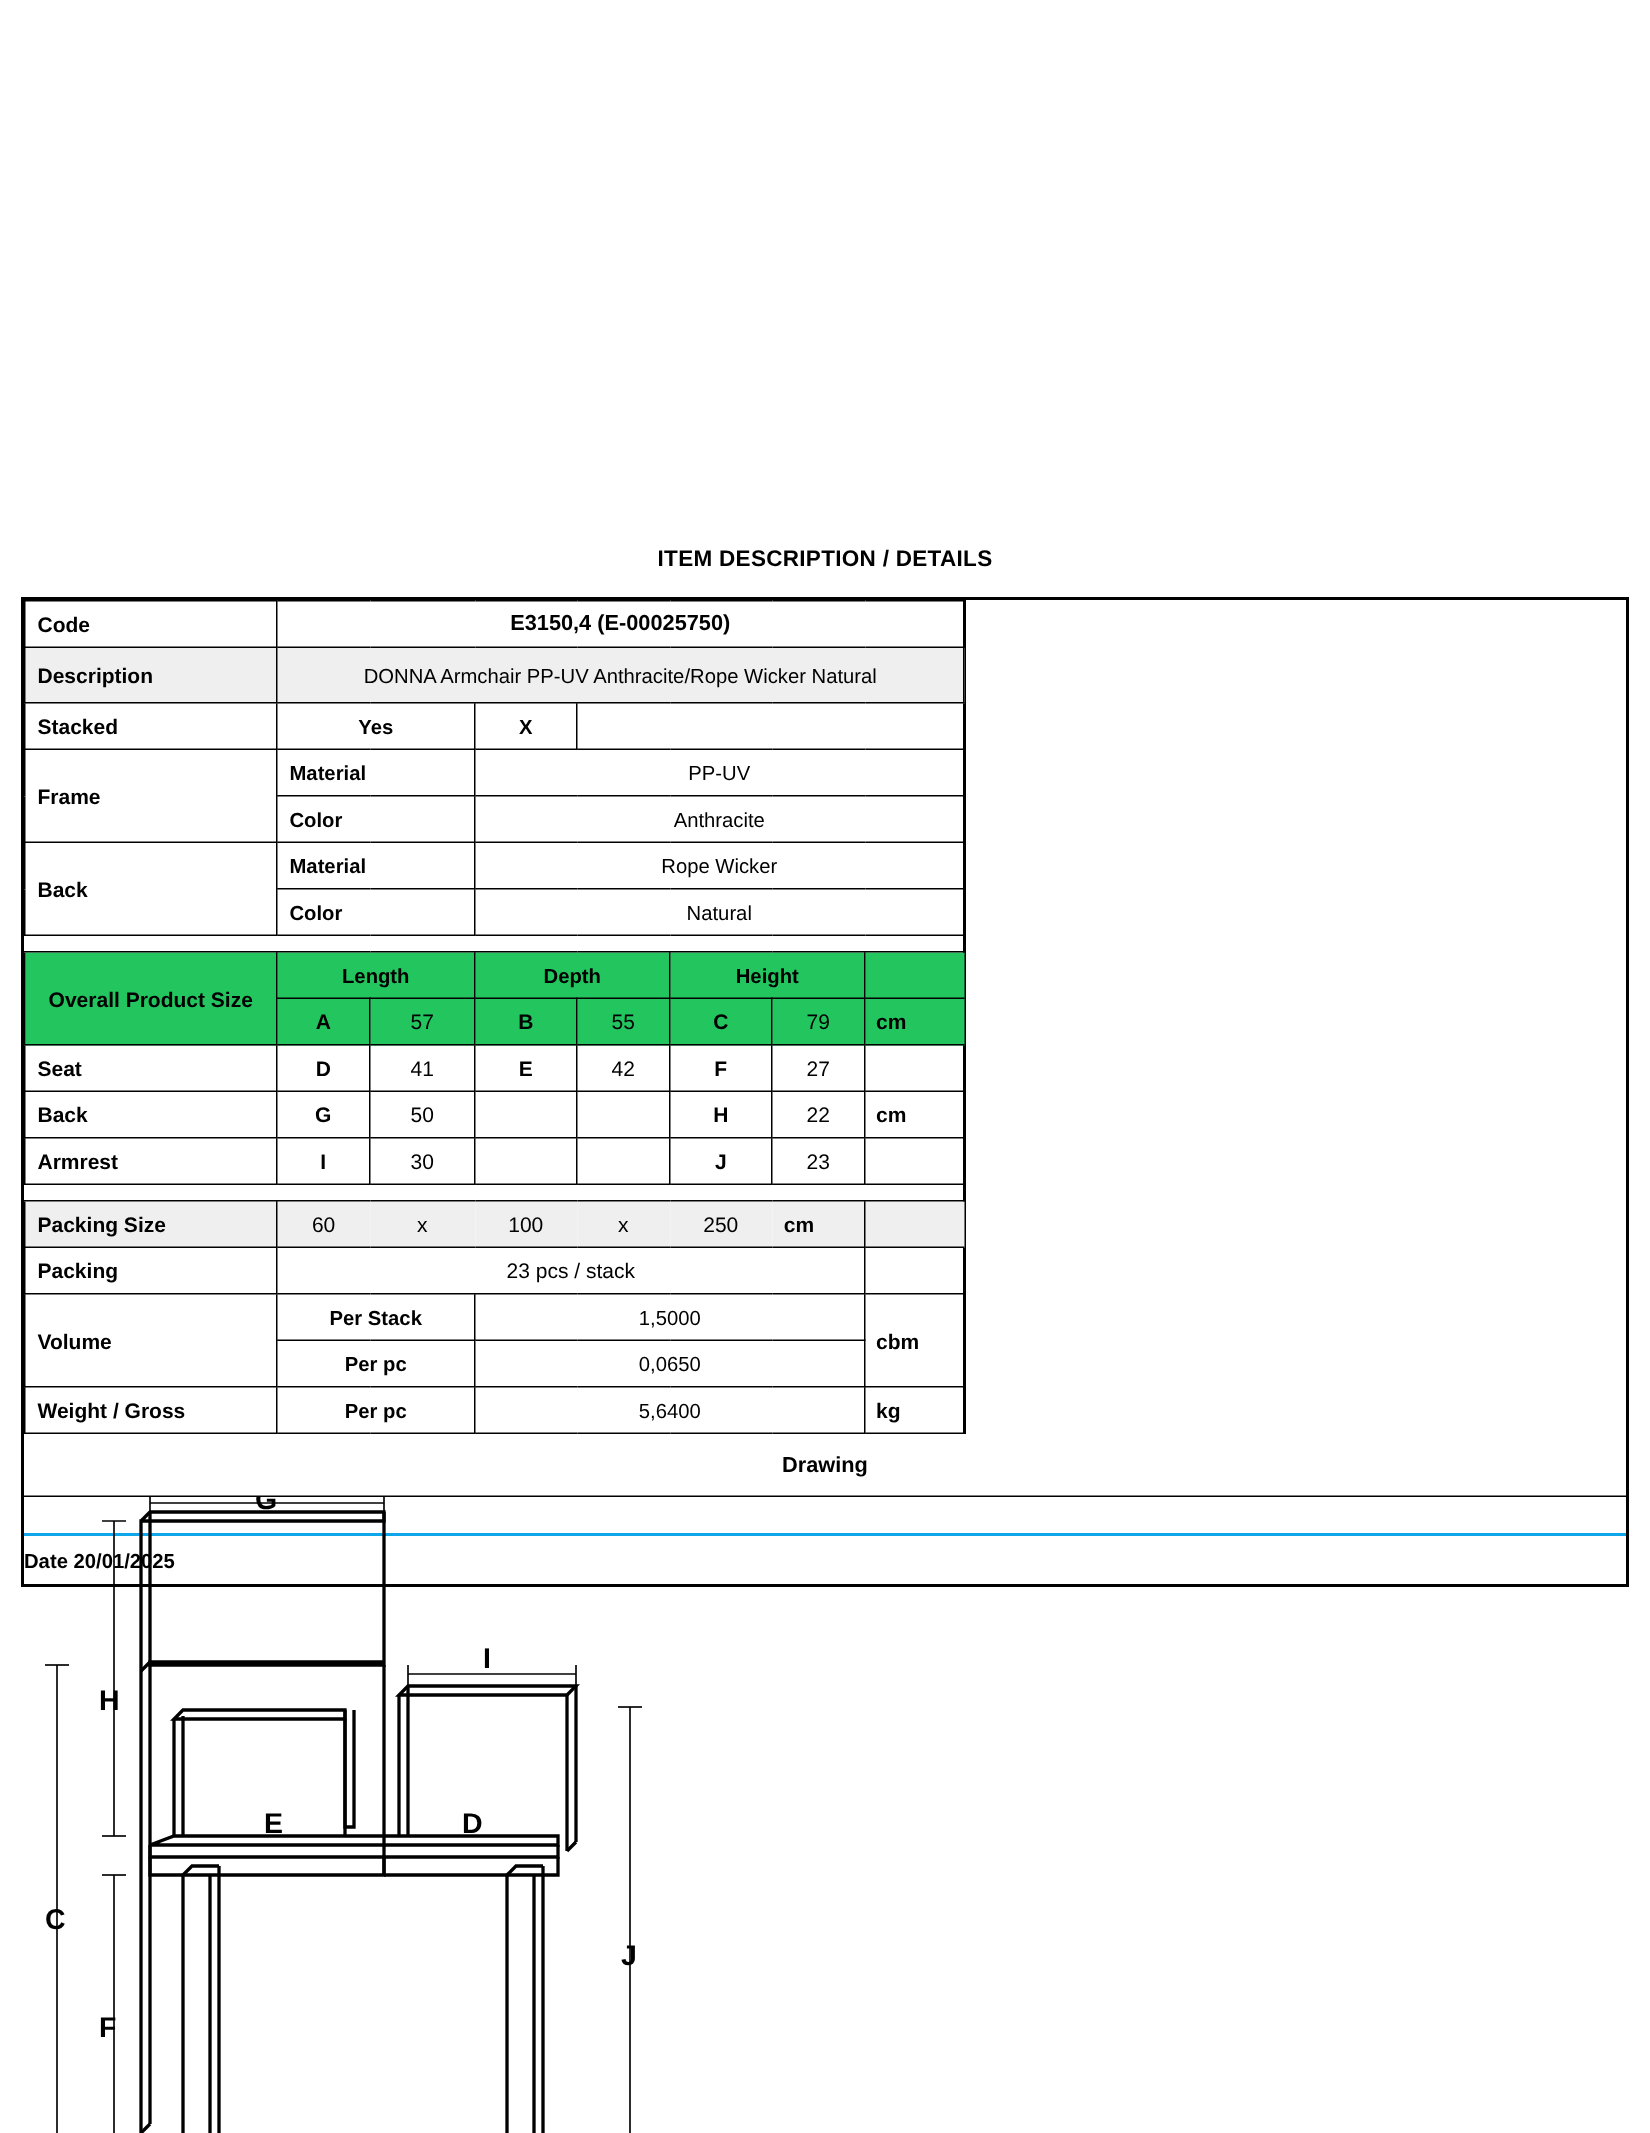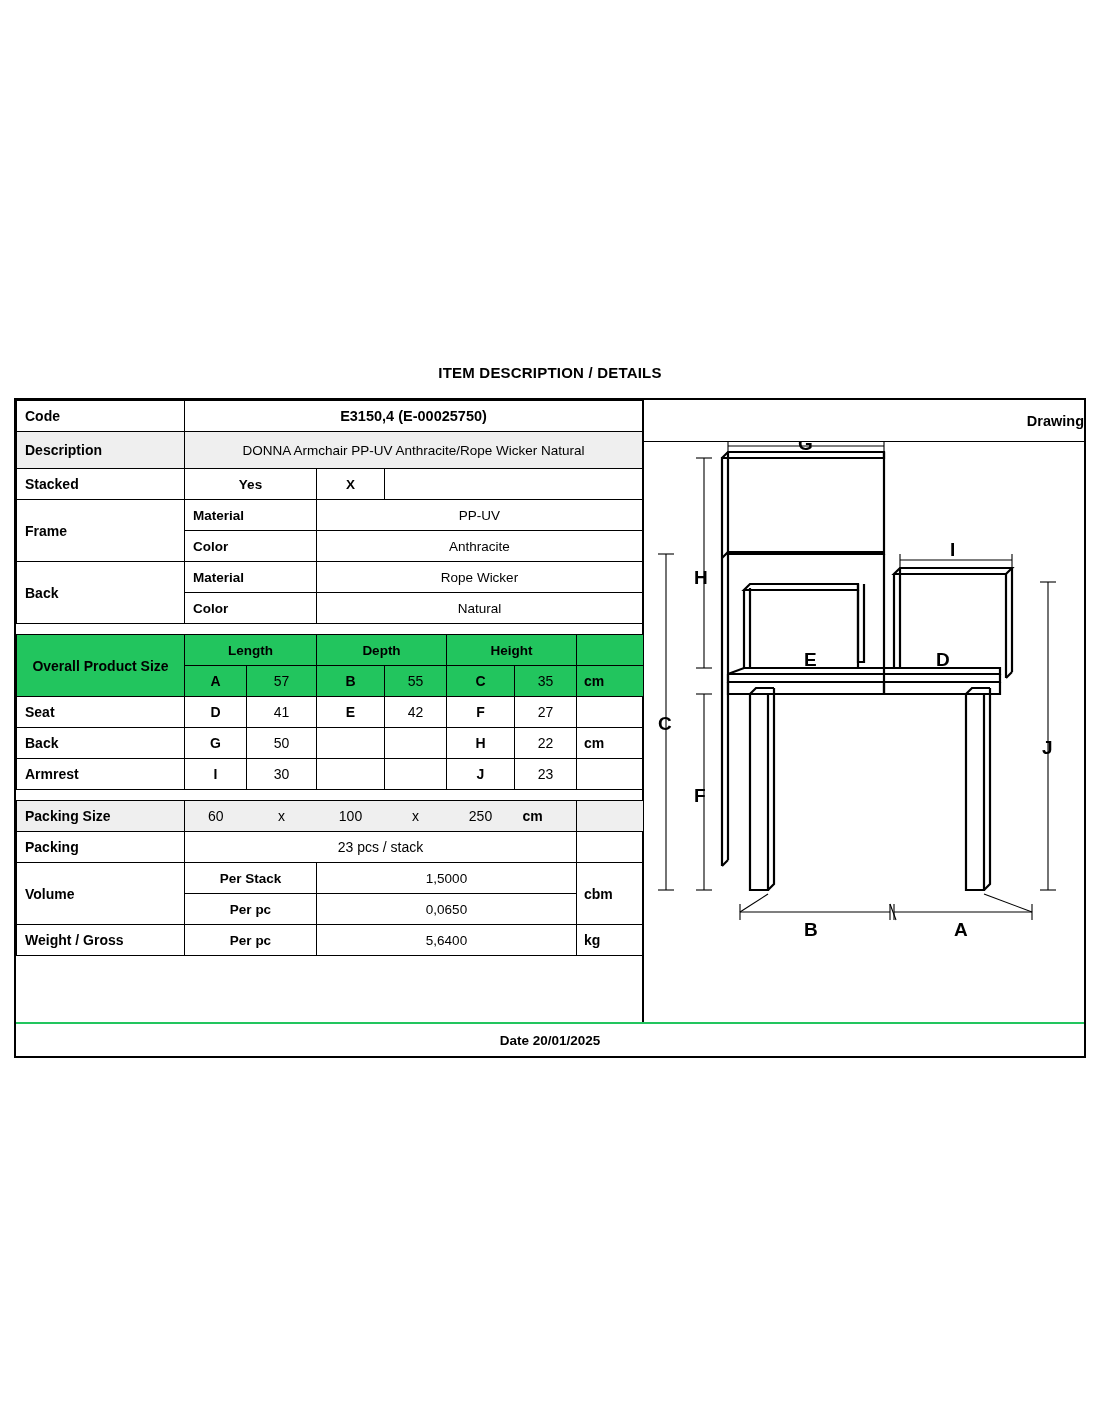--- a/index.html
+++ b/index.html
@@ -36,40 +36,41 @@
     top: 398px;
     width: 1072px;
     height: 660px;
     border: 2px solid #000;
     box-sizing: border-box;
     display: flex;
     flex-direction: column;
   }
   .frame-body {
     display: flex;
+    flex-direction: column;
     flex: 1 1 auto;
     min-height: 0;
   }
   .left-col {
     width: 628px;
     box-sizing: border-box;
     border-right: 2px solid #000;
     display: flex;
     flex-direction: column;
   }
   .right-col {
     flex: 1 1 auto;
     box-sizing: border-box;
     display: flex;
     flex-direction: column;
   }
   .drawing-title {
     height: 42px;
     line-height: 42px;
-    text-align: right;
+    text-align: center;
     font-size: 14.5px;
     font-weight: bold;
     border-bottom: 1px solid #000;
     box-sizing: border-box;
   }
   .drawing-area {
     flex: 1 1 auto;
     position: relative;
     overflow: hidden;
   }
@@ -89,24 +90,23 @@
     font-weight: bold;
     font-size: 14px;
   }
   .ctr { text-align: center; }
   .bold { font-weight: bold; }
   .shade { background: #efefef; }
   .yellow { background: #22c55e; }
   .date-row {
     height: 34px;
     line-height: 34px;
-    text-align: center;
     font-size: 13.5px;
     font-weight: bold;
-    border-top: 2px solid #22c55e;
+    border-top: 2px solid #0ea5e9;
     box-sizing: border-box;
   }
   .desc-cell {
     font-size: 13.5px;
     line-height: 17px;
     text-align: center;
     padding: 3px 10px !important;
     margin-top: 34px;
   }
   .code-cell {
@@ -202,21 +202,21 @@
               <td colspan="2" class="ctr bold yellow">Depth</td>
               <td colspan="2" class="ctr bold yellow">Height</td>
               <td class="yellow" style="border-right:none;"></td>
             </tr>
             <tr>
               <td class="dim-letter yellow">A</td>
               <td class="dim-val yellow">57</td>
               <td class="dim-letter yellow">B</td>
               <td class="dim-val yellow">55</td>
               <td class="dim-letter yellow">C</td>
-              <td class="dim-val yellow">35</td>
+              <td class="dim-val yellow">79</td>
               <td class="unit yellow" style="border-right:none;">cm</td>
             </tr>
             <tr>
               <td class="lbl">Seat</td>
               <td class="dim-letter">D</td>
               <td class="dim-val">41</td>
               <td class="dim-letter">E</td>
               <td class="dim-val">42</td>
               <td class="dim-letter">F</td>
               <td class="dim-val">27</td>

